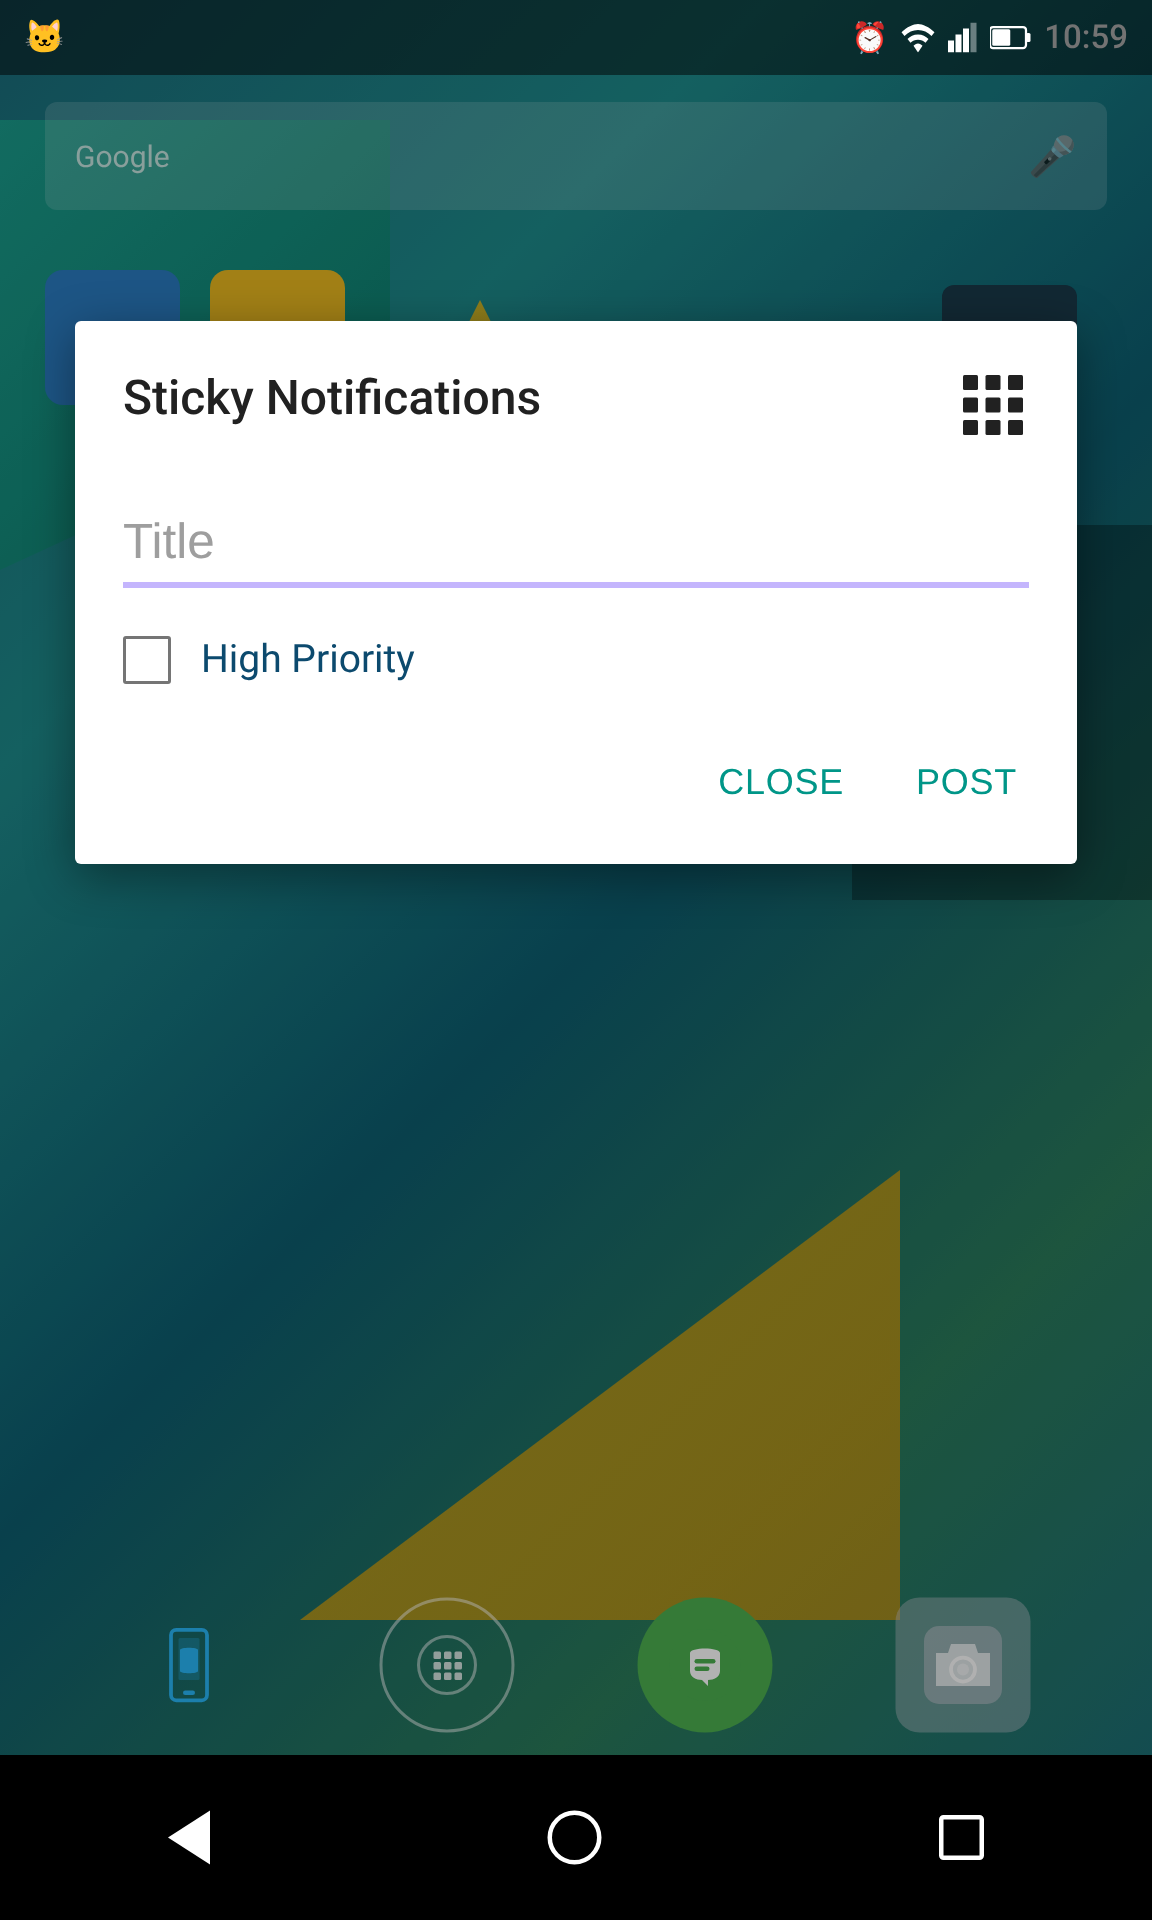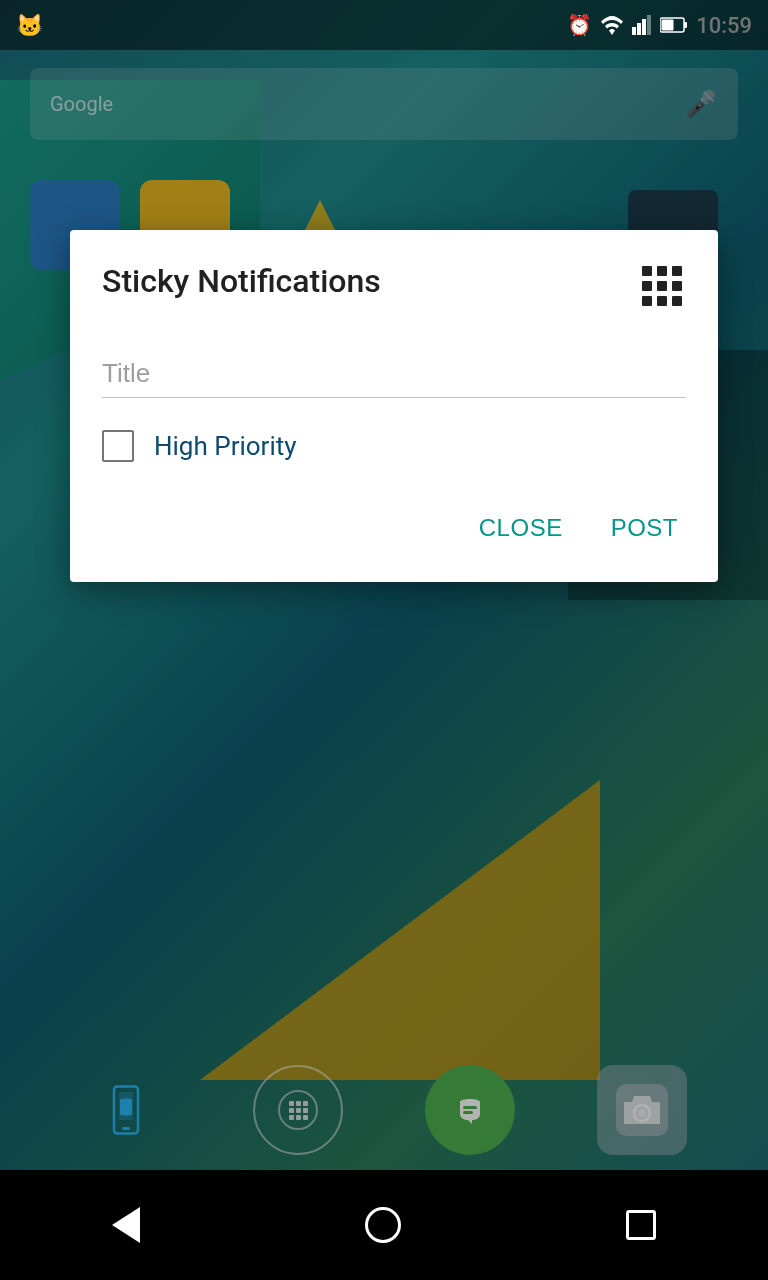--- a/index.html
+++ b/index.html
@@ -125,27 +125,26 @@
     .overlay-dim {
       position: absolute;
       top: 0; left: 0; right: 0; bottom: 0;
       background: rgba(0,0,0,0.3);
       z-index: 10;
     }
 
     
     .dialog {
       position: absolute;
-      top: 230px; left: 50px; right: 50px;
+      top: 214px; left: 50px; right: 50px;
       background: white;
       border-radius: 4px;
       padding: 32px 32px 28px 32px;
       z-index: 20;
       box-shadow: 0 8px 32px rgba(0,0,0,0.4);
-      margin-left: 20px;
     }
 
     .dialog-header {
       display: flex;
       align-items: flex-start;
       justify-content: space-between;
       margin-bottom: 40px;
     }
 
     .dialog-title {
@@ -168,23 +167,23 @@
       border-radius: 1px;
     }
 
     .dialog-input-group {
       margin-bottom: 32px;
     }
 
     .dialog-input {
       width: 100%;
       border: none;
-      border-bottom: 1px solid #c4b5fd;
+      border-bottom: 4px solid #c4b5fd;
       padding: 8px 0;
-      font-size: 26px;
+      font-size: 33px;
       color: #7f1d1d;
       outline: none;
       background: transparent;
     }
 
     .dialog-input::placeholder {
       color: #9e9e9e;
     }
 
     .checkbox-row {

